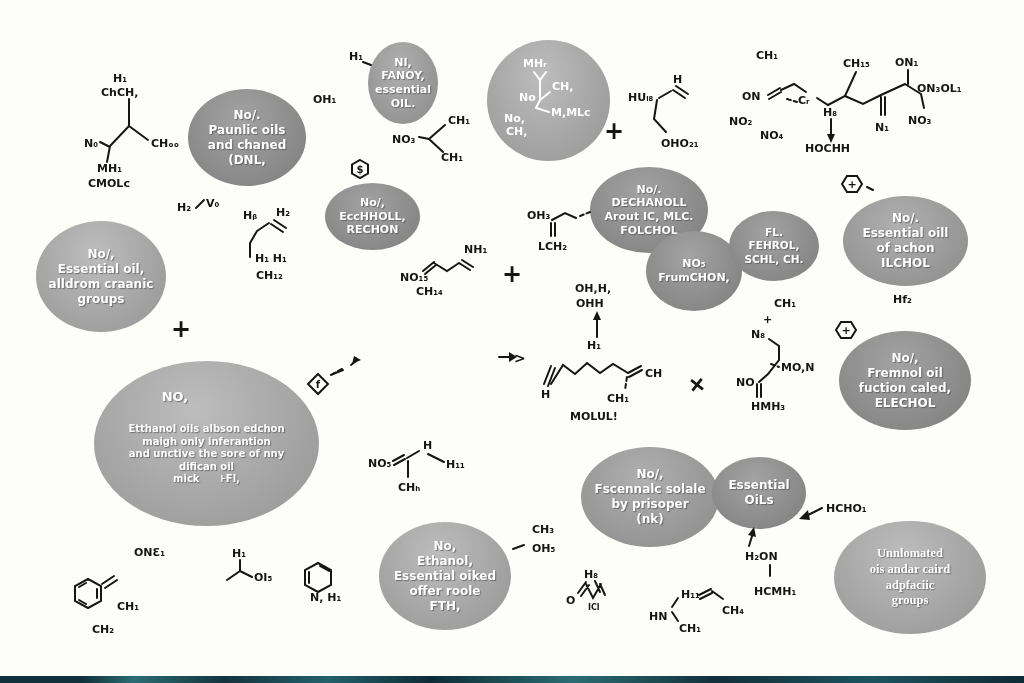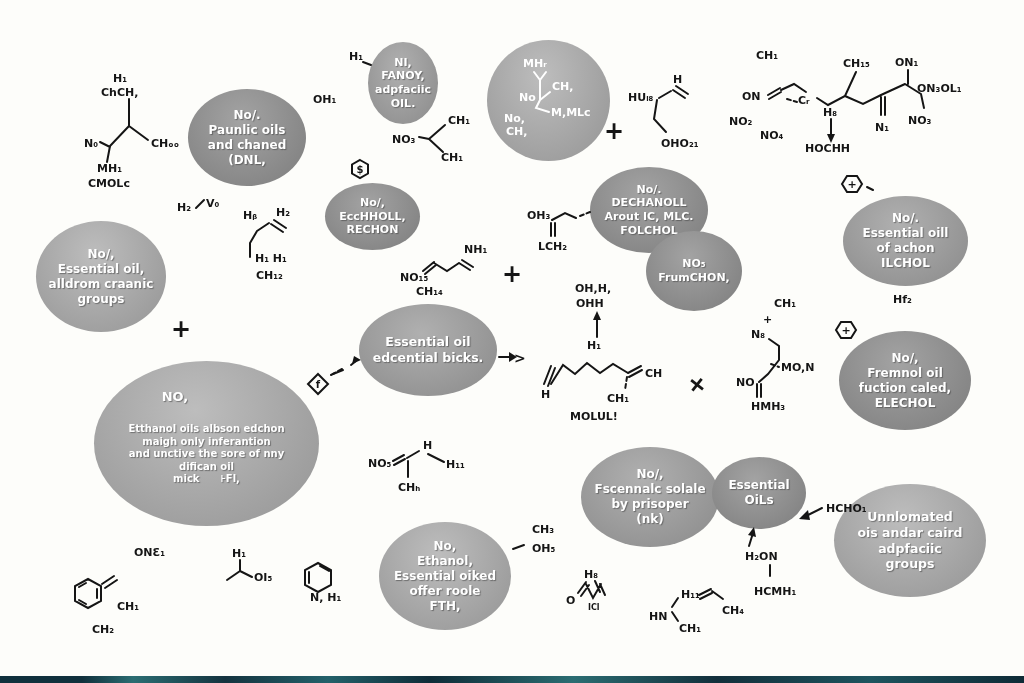--- a/index.html
+++ b/index.html
@@ -26,21 +26,21 @@
 
   <div class="bubble g-dark" style="left:188px;top:89px;width:118px;height:97px;">
       <div class="btxt" style="font-size:12px">No/.
 Paunlic oils
 and chaned
 (DNL,</div>
     </div>
   <div class="bubble g-mid" style="left:368px;top:42px;width:70px;height:82px;">
       <div class="btxt" style="font-size:11px">NI,
 FANOY,
-adpfaciic
+essential
 OIL.</div>
     </div>
   <div class="bubble g-light" style="left:487px;top:40px;width:123px;height:121px;"></div>
   <div class="bubble g-light" style="left:36px;top:221px;width:130px;height:111px;">
       <div class="btxt" style="font-size:12px">No/,
 Essential oil,
 alldrom craanic
 groups</div>
     </div>
   <div class="bubble g-dark" style="left:325px;top:183px;width:95px;height:67px;">
@@ -50,39 +50,40 @@
     </div>
   <div class="bubble g-dark" style="left:590px;top:167px;width:118px;height:86px;">
       <div class="btxt" style="font-size:11px">No/.
 DECHANOLL
 Arout IC, MLC.
 FOLCHOL</div>
     </div>
   <div class="bubble g-dark" style="left:646px;top:231px;width:96px;height:80px;">
       <div class="btxt" style="font-size:11px">NO₅
 FrumCHON,</div>
+    </div>
+  <div class="bubble g-dark" style="left:729px;top:211px;width:90px;height:70px;">
+      <div class="btxt" style="font-size:10.5px">FL.
+FEHROL,
+SCHL, CH.</div>
     </div>
   <div class="bubble g-mid" style="left:843px;top:196px;width:125px;height:90px;">
       <div class="btxt" style="font-size:12px">No/.
 Essential oill
 of achon
 ILCHOL</div>
     </div>
   <div class="bubble g-light" style="left:94px;top:361px;width:225px;height:165px;">
     <div class="btxt" style="position:absolute;left:0;right:28%;top:17%;font-size:13px">NO,</div>
     <div class="btxt" style="font-size:10px;margin-top:22px">Etthanol oils albson edchon
 maigh only inferantion
 and unctive the sore of nny
 difican oil
 mick&nbsp;&nbsp;&nbsp;&nbsp;&nbsp;&nbsp;⊦Fl,</div>
   </div>
-  <div class="bubble g-mid" style="left:359px;top:304px;width:138px;height:92px;">
-      <div class="btxt" style="font-size:12.5px">Essential oil
-edcential bicks.</div>
-    </div>
   <div class="bubble g-dark" style="left:839px;top:331px;width:132px;height:99px;">
       <div class="btxt" style="font-size:12px">No/,
 Fremnol oil
 fuction caled,
 ELECHOL</div>
     </div>
   <div class="bubble g-mid" style="left:581px;top:447px;width:138px;height:100px;">
       <div class="btxt" style="font-size:12px">No/,
 Fscennalc solale
 by prisoper
@@ -92,21 +93,21 @@
       <div class="btxt" style="font-size:12px">Essential
 OiLs</div>
     </div>
   <div class="bubble g-light" style="left:379px;top:522px;width:132px;height:108px;">
       <div class="btxt" style="font-size:12px">No,
 Ethanol,
 Essential oiked
 offer roole
 FTH,</div>
     </div>
-  <div class="bubble g-light" style="left:834px;top:484px;width:152px;height:113px;">
+  <div class="bubble g-light" style="left:834px;top:521px;width:152px;height:113px;font-family:Liberation Serif, serif;">
       <div class="btxt" style="font-size:12.5px">Unnlomated
 ois andar caird
 adpfaciic
 groups</div>
     </div>
 
   <svg width="1024" height="683" style="position:absolute;left:0;top:0;z-index:2;pointer-events:none">
     <g stroke="#151515" stroke-width="2" fill="none" stroke-linecap="round">
 
       <g>

